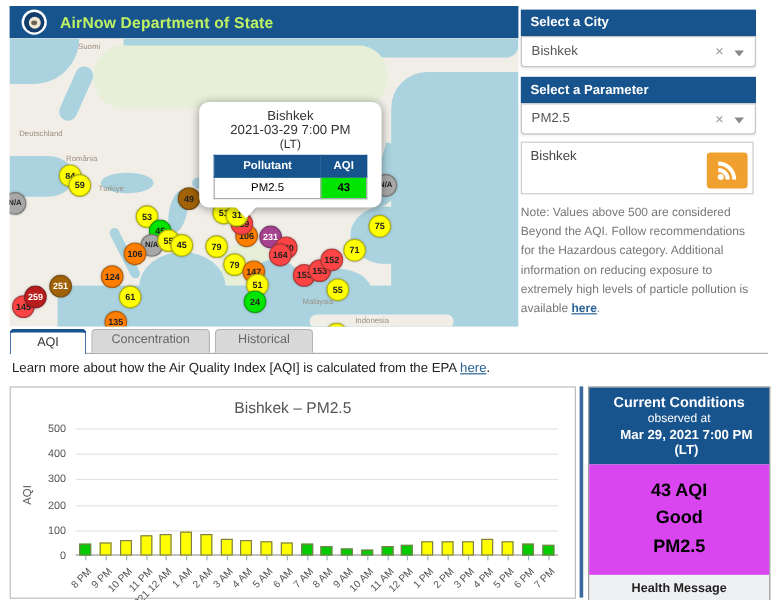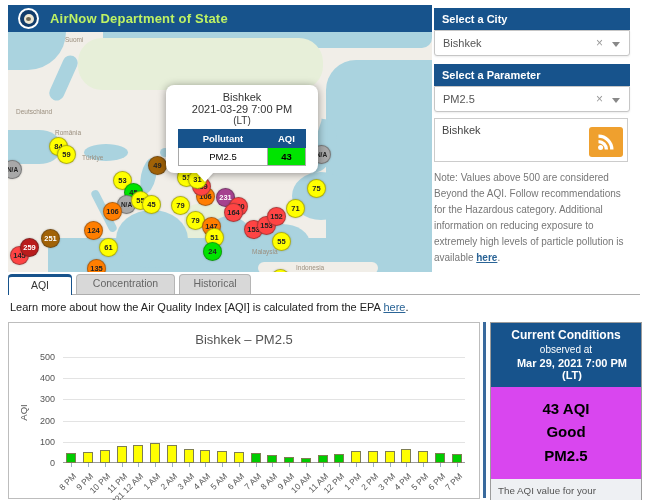--- a/index.html
+++ b/index.html
@@ -68,21 +68,21 @@
   .learn a.lnk { font-weight:normal; }
 
   
   .tabbar { position:absolute; left:8px; top:274px; width:632px; height:21px;
     border-bottom:1px solid #adadad; display:flex; }
   .tab { height:20px; margin-right:4px; border:1px solid #b5b5b5; border-bottom:none;
     border-radius:4px 4px 0 0; background:#d8d8d8; color:#666; font-size:10.5px;
     text-align:center; line-height:17px; cursor:pointer; }
   .tab.active { background:#fff; color:#333; border:1px solid #17538c; border-bottom:none;
     border-top-width:3px; height:21px; margin-bottom:-1px; line-height:16px; }
-  .tab.t1 { width:64px; } .tab.t2 { width:99px; } .tab.t3 { width:72px; }
+  .tab.t1 { width:64px; } .tab.t2 { width:99px; } .tab.t3 { width:82px; }
   .learn { position:absolute; left:10px; top:301px; font-size:11px; color:#222; }
 
   
   .chartpanel { position:absolute; left:8px; top:322px; width:472px; height:177px;
     background:#fff; border:1px solid #bdbdbd; }
   .ctitle { position:absolute; top:9px; left:0; width:100%; text-align:center;
     font-size:13px; color:#555; }
   .ylab { position:absolute; left:6px; top:84px; font-size:9.5px; color:#555;
     transform:rotate(-90deg); }
   .plot { position:absolute; left:54px; top:34px; right:14px; bottom:35px; }
@@ -350,15 +350,16 @@
     <div class="l1">Current Conditions</div>
     <div class="l2">observed at</div>
     <div class="l3">Mar 29, 2021 7:00 PM (LT)</div>
   </div>
   <div class="cond-green" id="cond-green" style="background: #d946ef;">
     <div>43 AQI</div>
     <div>Good</div>
     <div>PM2.5</div>
   </div>
   <div class="cond-health">
+    <div class="ht">Health Message</div>
     <div class="hb">The AQI value for your community is between 0 and 50. Air quality is satisfactory and poses little or no health risk.</div>
   </div>
 </div>
 
 </body></html>

